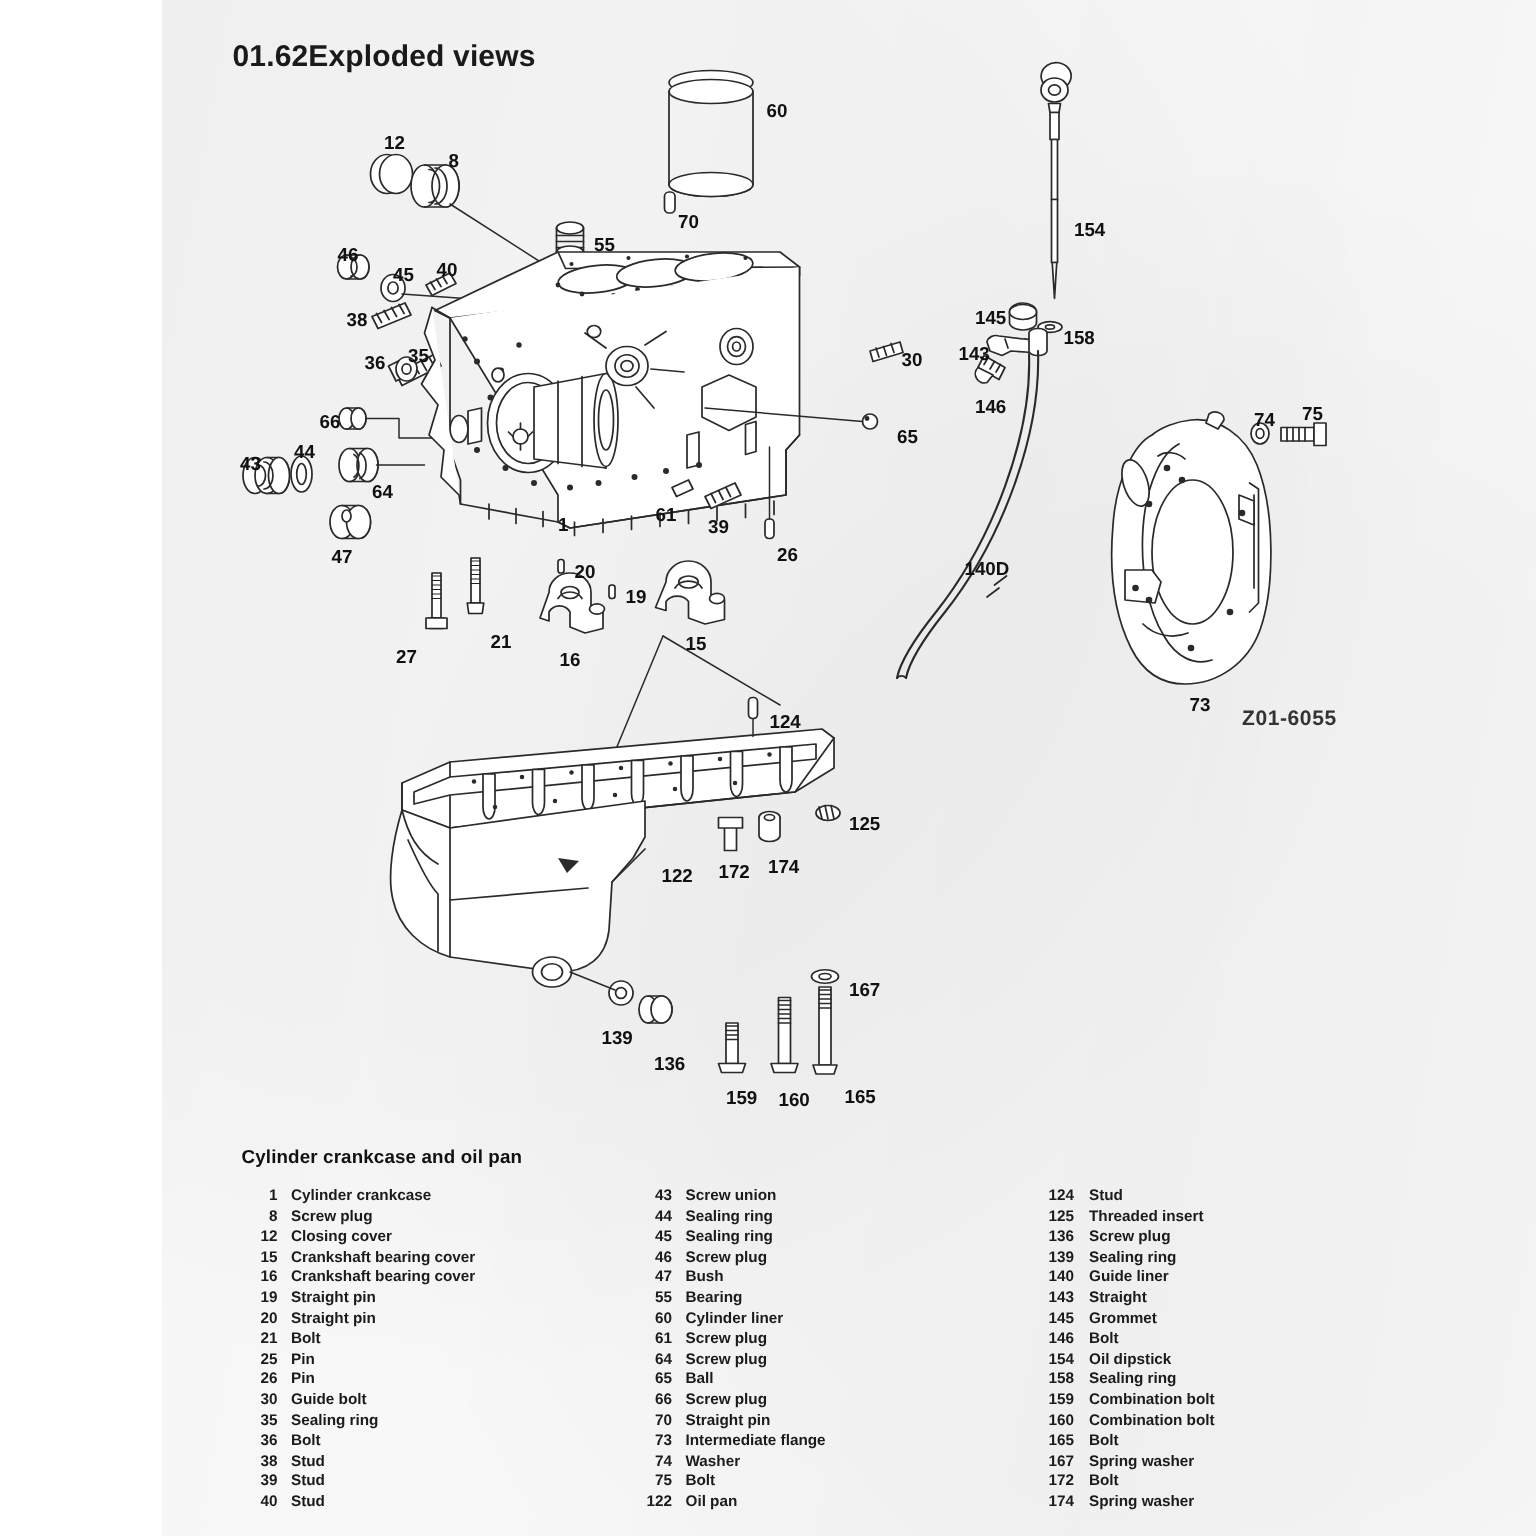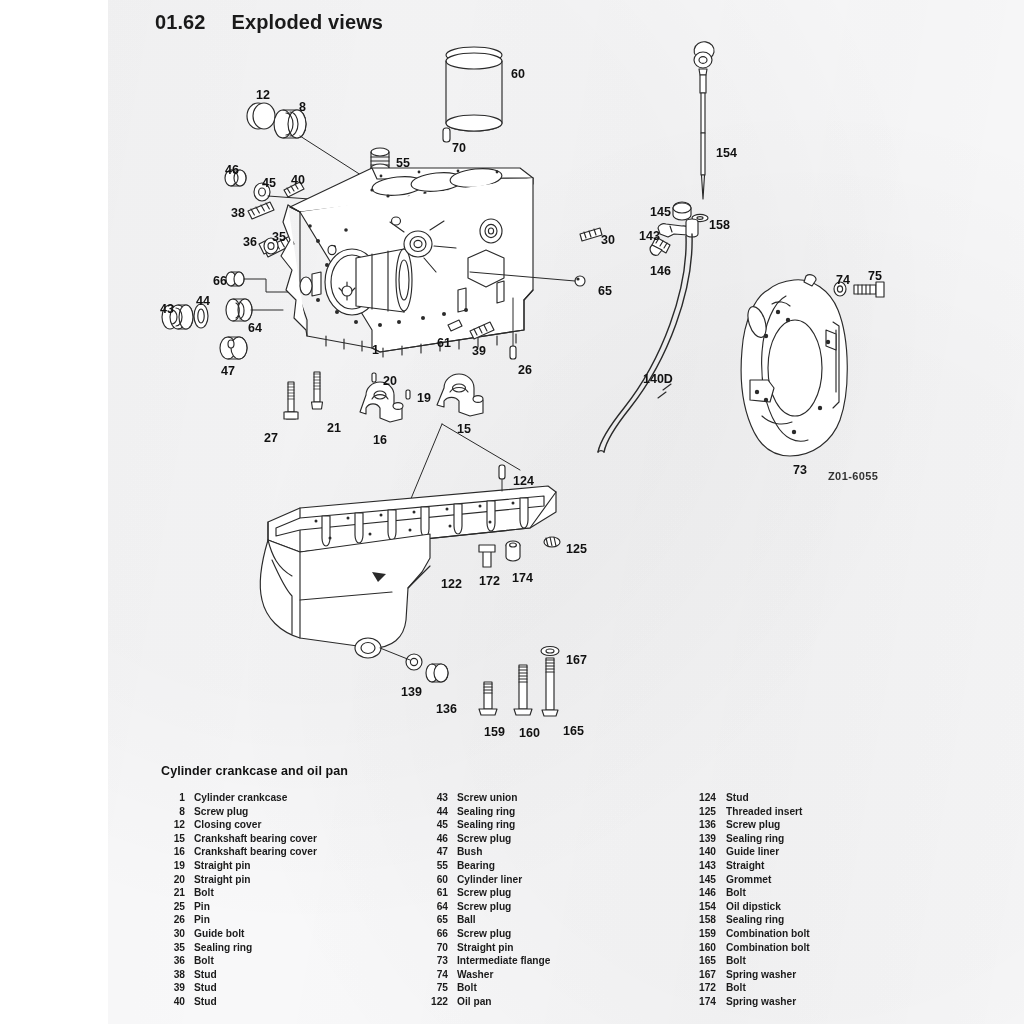--- a/index.html
+++ b/index.html
@@ -19,34 +19,34 @@
   .paper:before{
     content:"";position:absolute;inset:0;
     background:
       radial-gradient(circle at 22% 30%, rgba(0,0,0,.022) 0 38%, rgba(0,0,0,0) 62%),
       radial-gradient(circle at 76% 66%, rgba(0,0,0,.018) 0 34%, rgba(0,0,0,0) 60%),
       linear-gradient(100deg, rgba(0,0,0,.012) 0%, rgba(0,0,0,0) 28%, rgba(0,0,0,.014) 72%, rgba(0,0,0,0) 100%);
     pointer-events:none;
   }
 
   
-  .hdr{position:absolute;left:155px;top:11px;display:flex;gap:26px;align-items:baseline;}
+  .hdr{position:absolute;left:155px;top:11px;display:flex;align-items:baseline;}
   .hdr .num{font-size:20px;font-weight:700;letter-spacing:.1px;}
-  .hdr .ttl{font-size:20px;font-weight:700;letter-spacing:.1px;}
+  .hdr .ttl{font-size:20px;font-weight:700;letter-spacing:.1px;margin-top:16px;}
 
   
   .fig{position:absolute;left:0;top:0;width:1024px;height:760px;}
   .fig svg{position:absolute;left:0;top:0;}
 
   .cal{
     position:absolute;font-size:12.5px;font-weight:700;color:#111;
     white-space:nowrap;line-height:1;
   }
   .figid{
-    position:absolute;font-size:11px;font-weight:700;color:#333;
+    position:absolute;font-size:14px;font-weight:700;color:#333;
     letter-spacing:.4px;white-space:nowrap;
   }
 
   
   .legend{position:absolute;left:0;top:756px;width:1024px;height:268px;}
   .legend-title{
     position:absolute;left:161px;top:8px;
     font-size:12.5px;font-weight:700;letter-spacing:.1px;color:#111;
   }
   .lcol{position:absolute;top:36px;}

